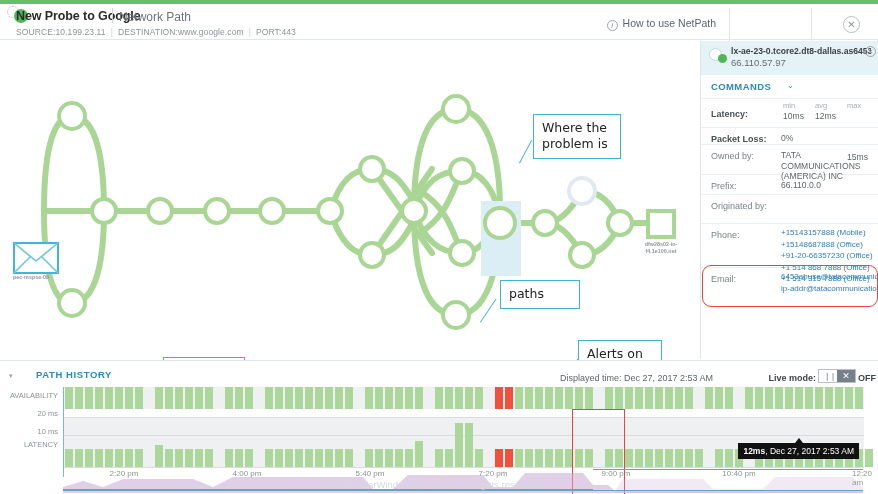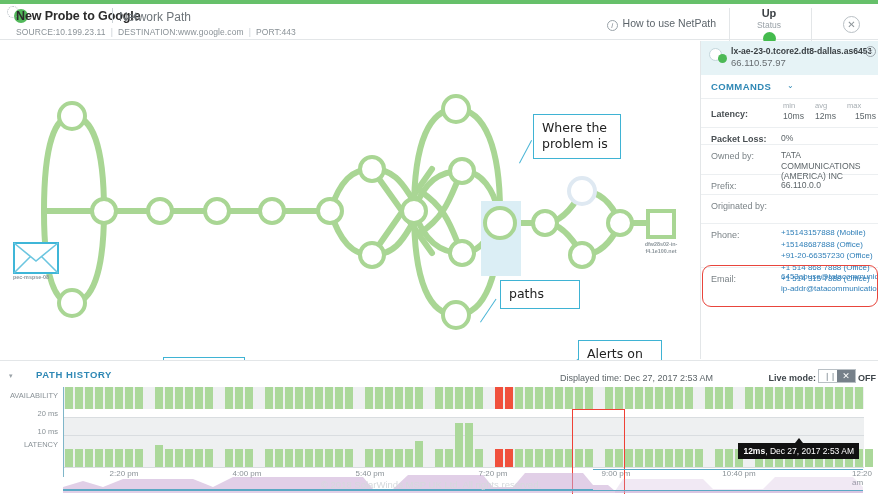--- a/index.html
+++ b/index.html
@@ -163,25 +163,20 @@
   <div id="header-sep"></div>
   <div id="page-type">Network Path</div>
   <div id="meta-row">
     <b>SOURCE:</b><b>10.199.23.11</b><span class="div">|</span><b>DESTINATION:</b><b>www.google.com</b><span class="div">|</span><b>PORT:</b><b>443</b>
   </div>
   <div id="hdr-div1"></div>
   <div id="howto">
     <span class="circ">i</span><span>How to use NetPath</span>
   </div>
   <div id="hdr-div2"></div>
-  <div id="status-block">
-    <div id="status-up">Up</div>
-    <div id="status-lbl">Status</div>
-    <div id="status-dot"></div>
-  </div>
   <div id="close-btn">✕</div>
 </div>
 
 <div id="toolrail">
   <div class="tbtn">+</div>
   <div class="tbtn">−</div>
   <div class="tbtn">✛</div>
   <div class="tgroup2">
     <div class="tbtn active">⚭</div>
     <div class="tbtn">◎</div>
@@ -306,21 +301,21 @@
     <div id="cmd-chev">⌄</div>
   </div>
 
   <div class="prow" style="height:29px;">
     <div class="k" style="top:9px;">Latency:</div>
     <div class="lat-sub" style="left:82px;">min</div>
     <div class="lat-sub" style="left:114px;">avg</div>
     <div class="lat-sub" style="left:146px;">max</div>
     <div class="lat-val" style="left:82px;">10ms</div>
     <div class="lat-val" style="left:114px;">12ms</div>
-    <div class="lat-val" style="left:154px;">15ms</div>
+    <div class="lat-val" style="left:146px;margin-top:41px;">15ms</div>
   </div>
 
   <div class="prow" style="height:17px;">
     <div class="k">Packet Loss:</div>
     <div class="v" style="color:#5d6569;">0%</div>
   </div>
 
   <div class="prow" style="height:30px;">
     <div class="k light">Owned by:</div>
     <div class="v" style="color:#5d6569; width:100px; line-height:1.25;">TATA COMMUNICATIONS (AMERICA) INC</div>

